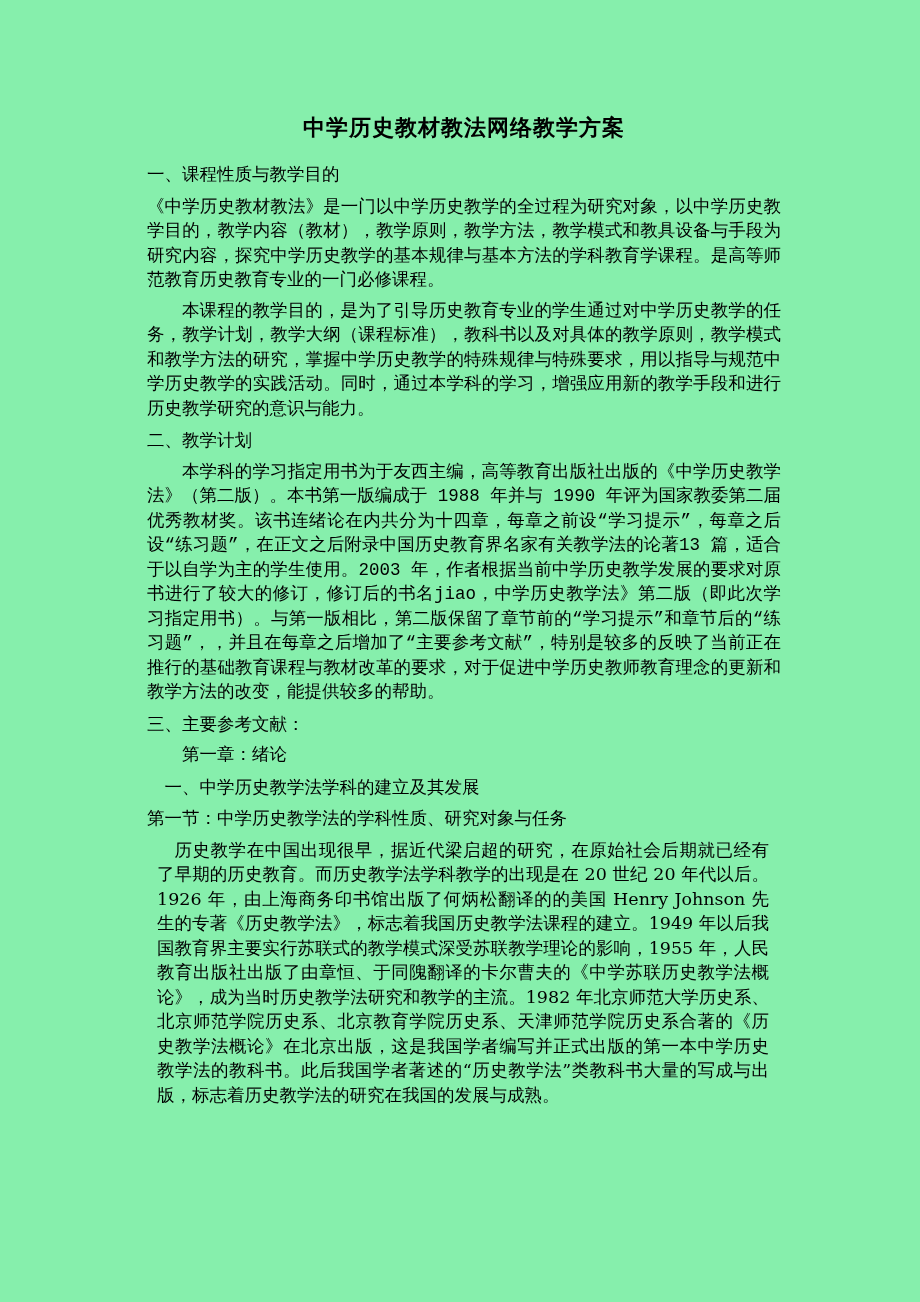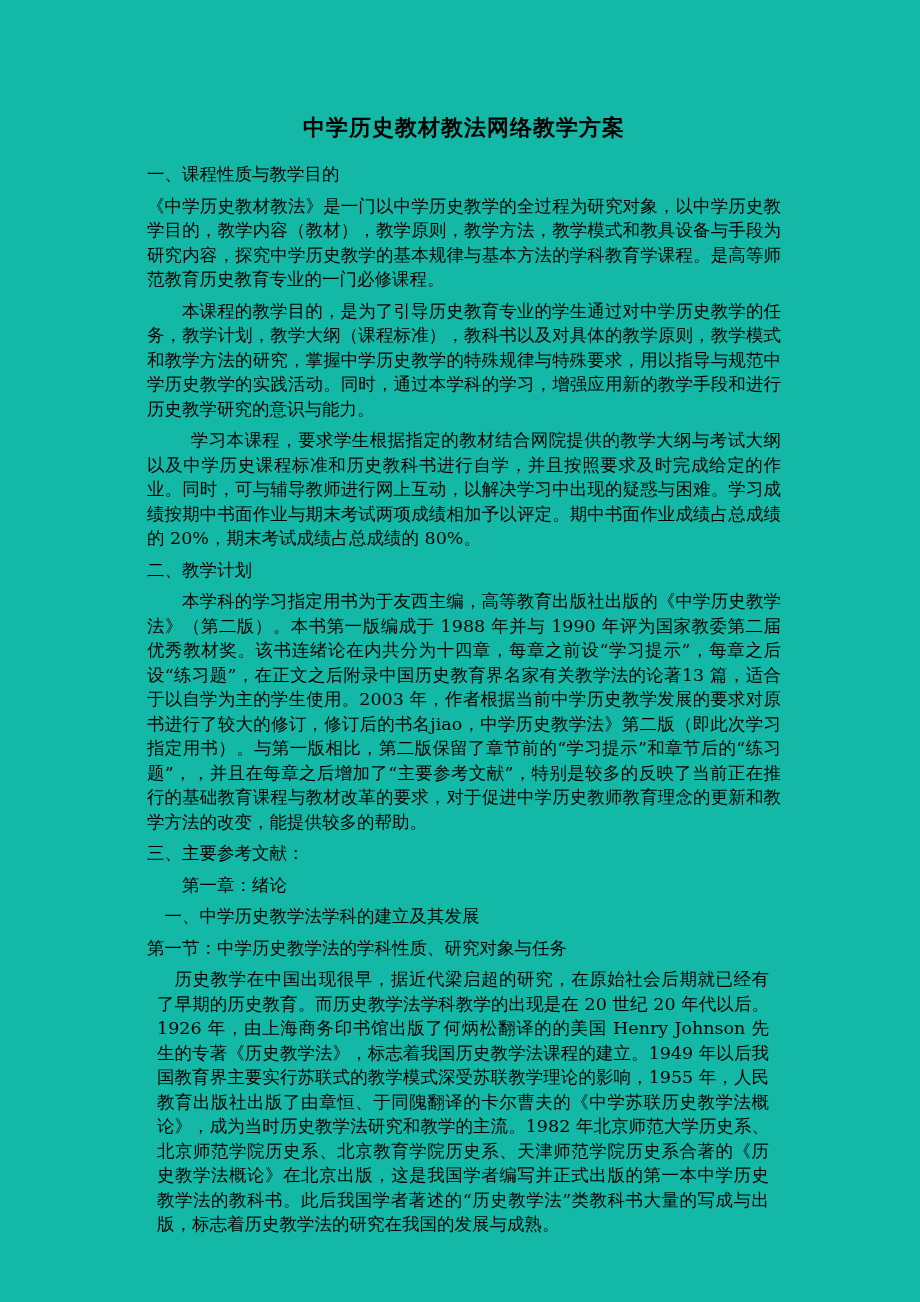--- a/index.html
+++ b/index.html
@@ -5,21 +5,21 @@
   html, body {
     margin: 0;
     padding: 0;
     background: #ffffff;
   }
   .page {
     position: relative;
     width: 920px;
     height: 1302px;
     margin: 0 auto;
-    background: #14b8a6;
+    background: #86efac;
     box-sizing: border-box;
     padding: 112px 132px 40px 140px;
     font-family: "DejaVu Serif", "Liberation Serif", serif;
     color: #000000;
     font-size: 17.5px;
     line-height: 24.5px;
     overflow: hidden;
   }
   .doc-title {
     font-size: 22px;
@@ -30,41 +30,40 @@
     letter-spacing: 1px;
   }
   .para {
     margin: 7px;
     text-align: justify;
     text-justify: inter-ideograph;
     word-break: break-all;
   }
   .indent-0   { text-indent: 0; }
   .indent-1   { text-indent: 1em; }
-  .indent-2   { text-indent: 2em; }
+  .indent-2   { text-indent: 2em; font-family: Liberation Mono, monospace; }
   .indent-2-5 { text-indent: 2.5em; }
   .inset {
     padding-left: 10px;
     padding-right: 12px;
   }
 </style>
 </head>
 <body>
 
 <div class="page">
 
   <h1 class="doc-title">中学历史教材教法网络教学方案</h1>
 
   <p class="para indent-0">一、课程性质与教学目的</p>
 
   <p class="para indent-0">《中学历史教材教法》是一门以中学历史教学的全过程为研究对象，以中学历史教学目的，教学内容（教材），教学原则，教学方法，教学模式和教具设备与手段为研究内容，探究中学历史教学的基本规律与基本方法的学科教育学课程。是高等师范教育历史教育专业的一门必修课程。</p>
 
   <p class="para indent-2">本课程的教学目的，是为了引导历史教育专业的学生通过对中学历史教学的任务，教学计划，教学大纲（课程标准），教科书以及对具体的教学原则，教学模式和教学方法的研究，掌握中学历史教学的特殊规律与特殊要求，用以指导与规范中学历史教学的实践活动。同时，通过本学科的学习，增强应用新的教学手段和进行历史教学研究的意识与能力。</p>
 
-  <p class="para indent-2-5">学习本课程，要求学生根据指定的教材结合网院提供的教学大纲与考试大纲以及中学历史课程标准和历史教科书进行自学，并且按照要求及时完成给定的作业。同时，可与辅导教师进行网上互动，以解决学习中出现的疑惑与困难。学习成绩按期中书面作业与期末考试两项成绩相加予以评定。期中书面作业成绩占总成绩的 20%，期末考试成绩占总成绩的 80%。</p>
 
   <p class="para indent-0">二、教学计划</p>
 
   <p class="para indent-2">本学科的学习指定用书为于友西主编，高等教育出版社出版的《中学历史教学法》（第二版）。本书第一版编成于 1988 年并与 1990 年评为国家教委第二届优秀教材奖。该书连绪论在内共分为十四章，每章之前设“学习提示”，每章之后设“练习题”，在正文之后附录中国历史教育界名家有关教学法的论著13 篇，适合于以自学为主的学生使用。2003 年，作者根据当前中学历史教学发展的要求对原书进行了较大的修订，修订后的书名jiao，中学历史教学法》第二版（即此次学习指定用书）。与第一版相比，第二版保留了章节前的“学习提示”和章节后的“练习题”，，并且在每章之后增加了“主要参考文献”，特别是较多的反映了当前正在推行的基础教育课程与教材改革的要求，对于促进中学历史教师教育理念的更新和教学方法的改变，能提供较多的帮助。</p>
 
   <p class="para indent-0">三、主要参考文献：</p>
 
   <p class="para indent-2">第一章：绪论</p>
 
   <p class="para indent-1">一、中学历史教学法学科的建立及其发展</p>

